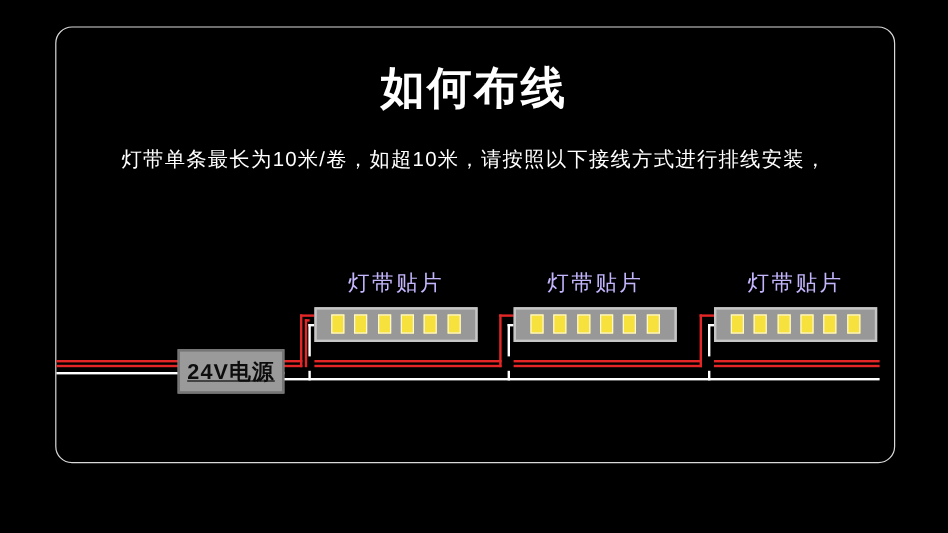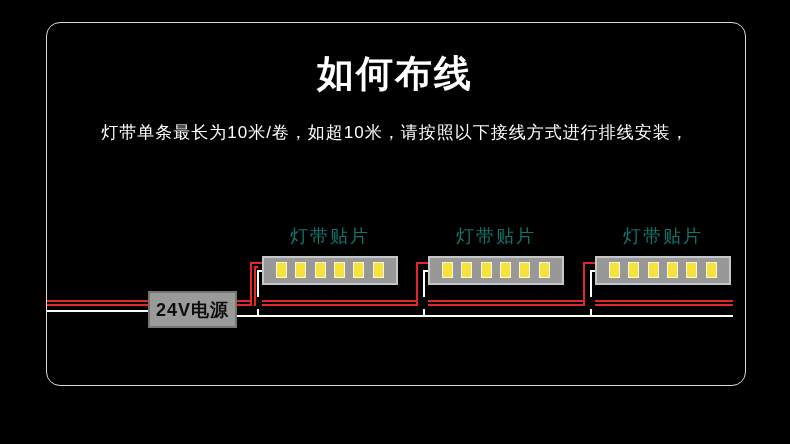--- a/index.html
+++ b/index.html
@@ -31,26 +31,26 @@
   .wire.red{background:#e42626;}
   .wire.white{background:#ffffff;}
   .bus-red-a{left:47px;top:300px;width:686px;}
   .bus-red-b{left:47px;top:304px;width:686px;}
   .bus-white-left{left:47px;top:310px;width:190px;}
   .bus-white-main{left:200px;top:315px;width:533px;}
   .psu{
     position:absolute;left:148px;top:291px;width:89px;height:37px;
     background:#9a9a9a;border:2px solid #757575;box-sizing:border-box;
     display:flex;align-items:center;justify-content:center;
-    color:#0d0d0d;font-size:18px;font-weight:bold;letter-spacing:1px;
+    color:#0d0d0d;font-size:18px;font-weight:bold;letter-spacing:1px;text-decoration:underline;
   }
   .strip-group{position:absolute;top:227px;width:136px;height:100px;}
   .strip-label{
     position:absolute;left:0;top:0;width:136px;text-align:center;
-    color:#0f766e;font-size:18px;line-height:19px;letter-spacing:2px;
+    color:#c4b5fd;font-size:18px;line-height:19px;letter-spacing:2px;
   }
   .strip{
     position:absolute;left:0;top:29px;width:136px;height:29px;
     background:#989898;border:2px solid #c6c6c6;box-sizing:border-box;
   }
   .chip{
     position:absolute;top:4px;width:11px;height:16px;
     background:#f7e13c;border:1px solid #fcf7d8;box-sizing:border-box;
   }
   .junction-gap{position:absolute;left:-10px;top:70px;width:10px;height:12px;background:#000000;}

